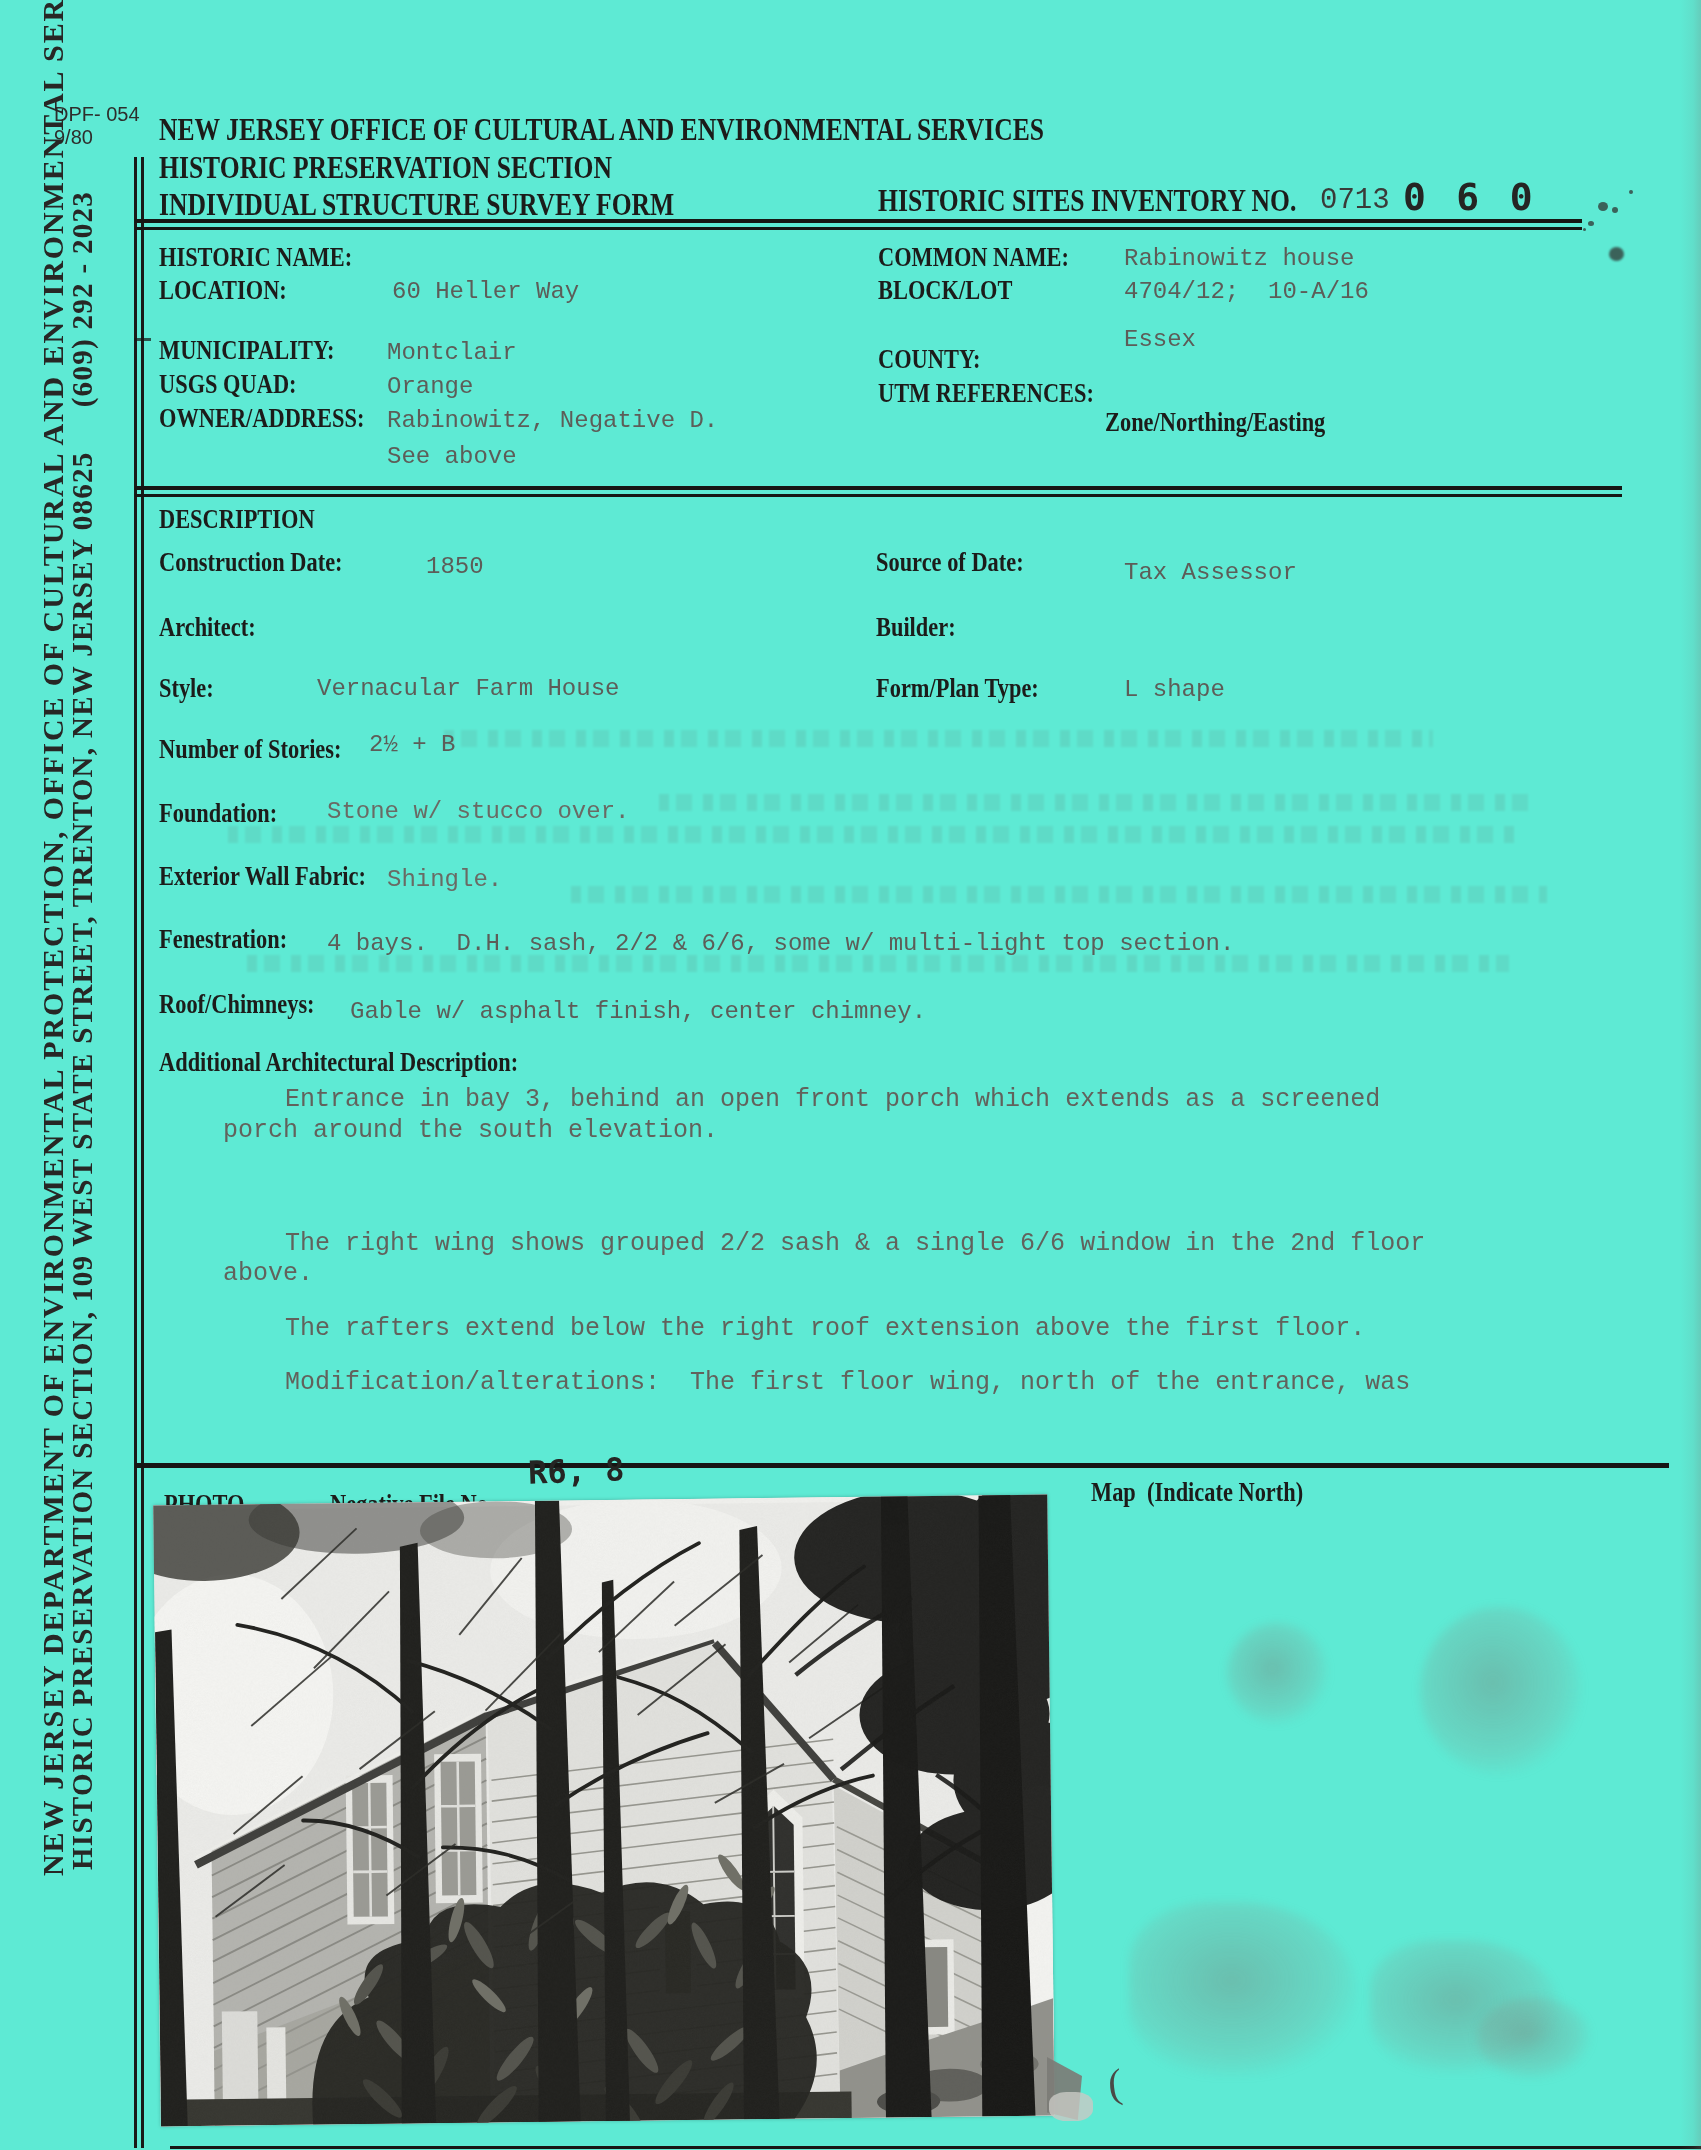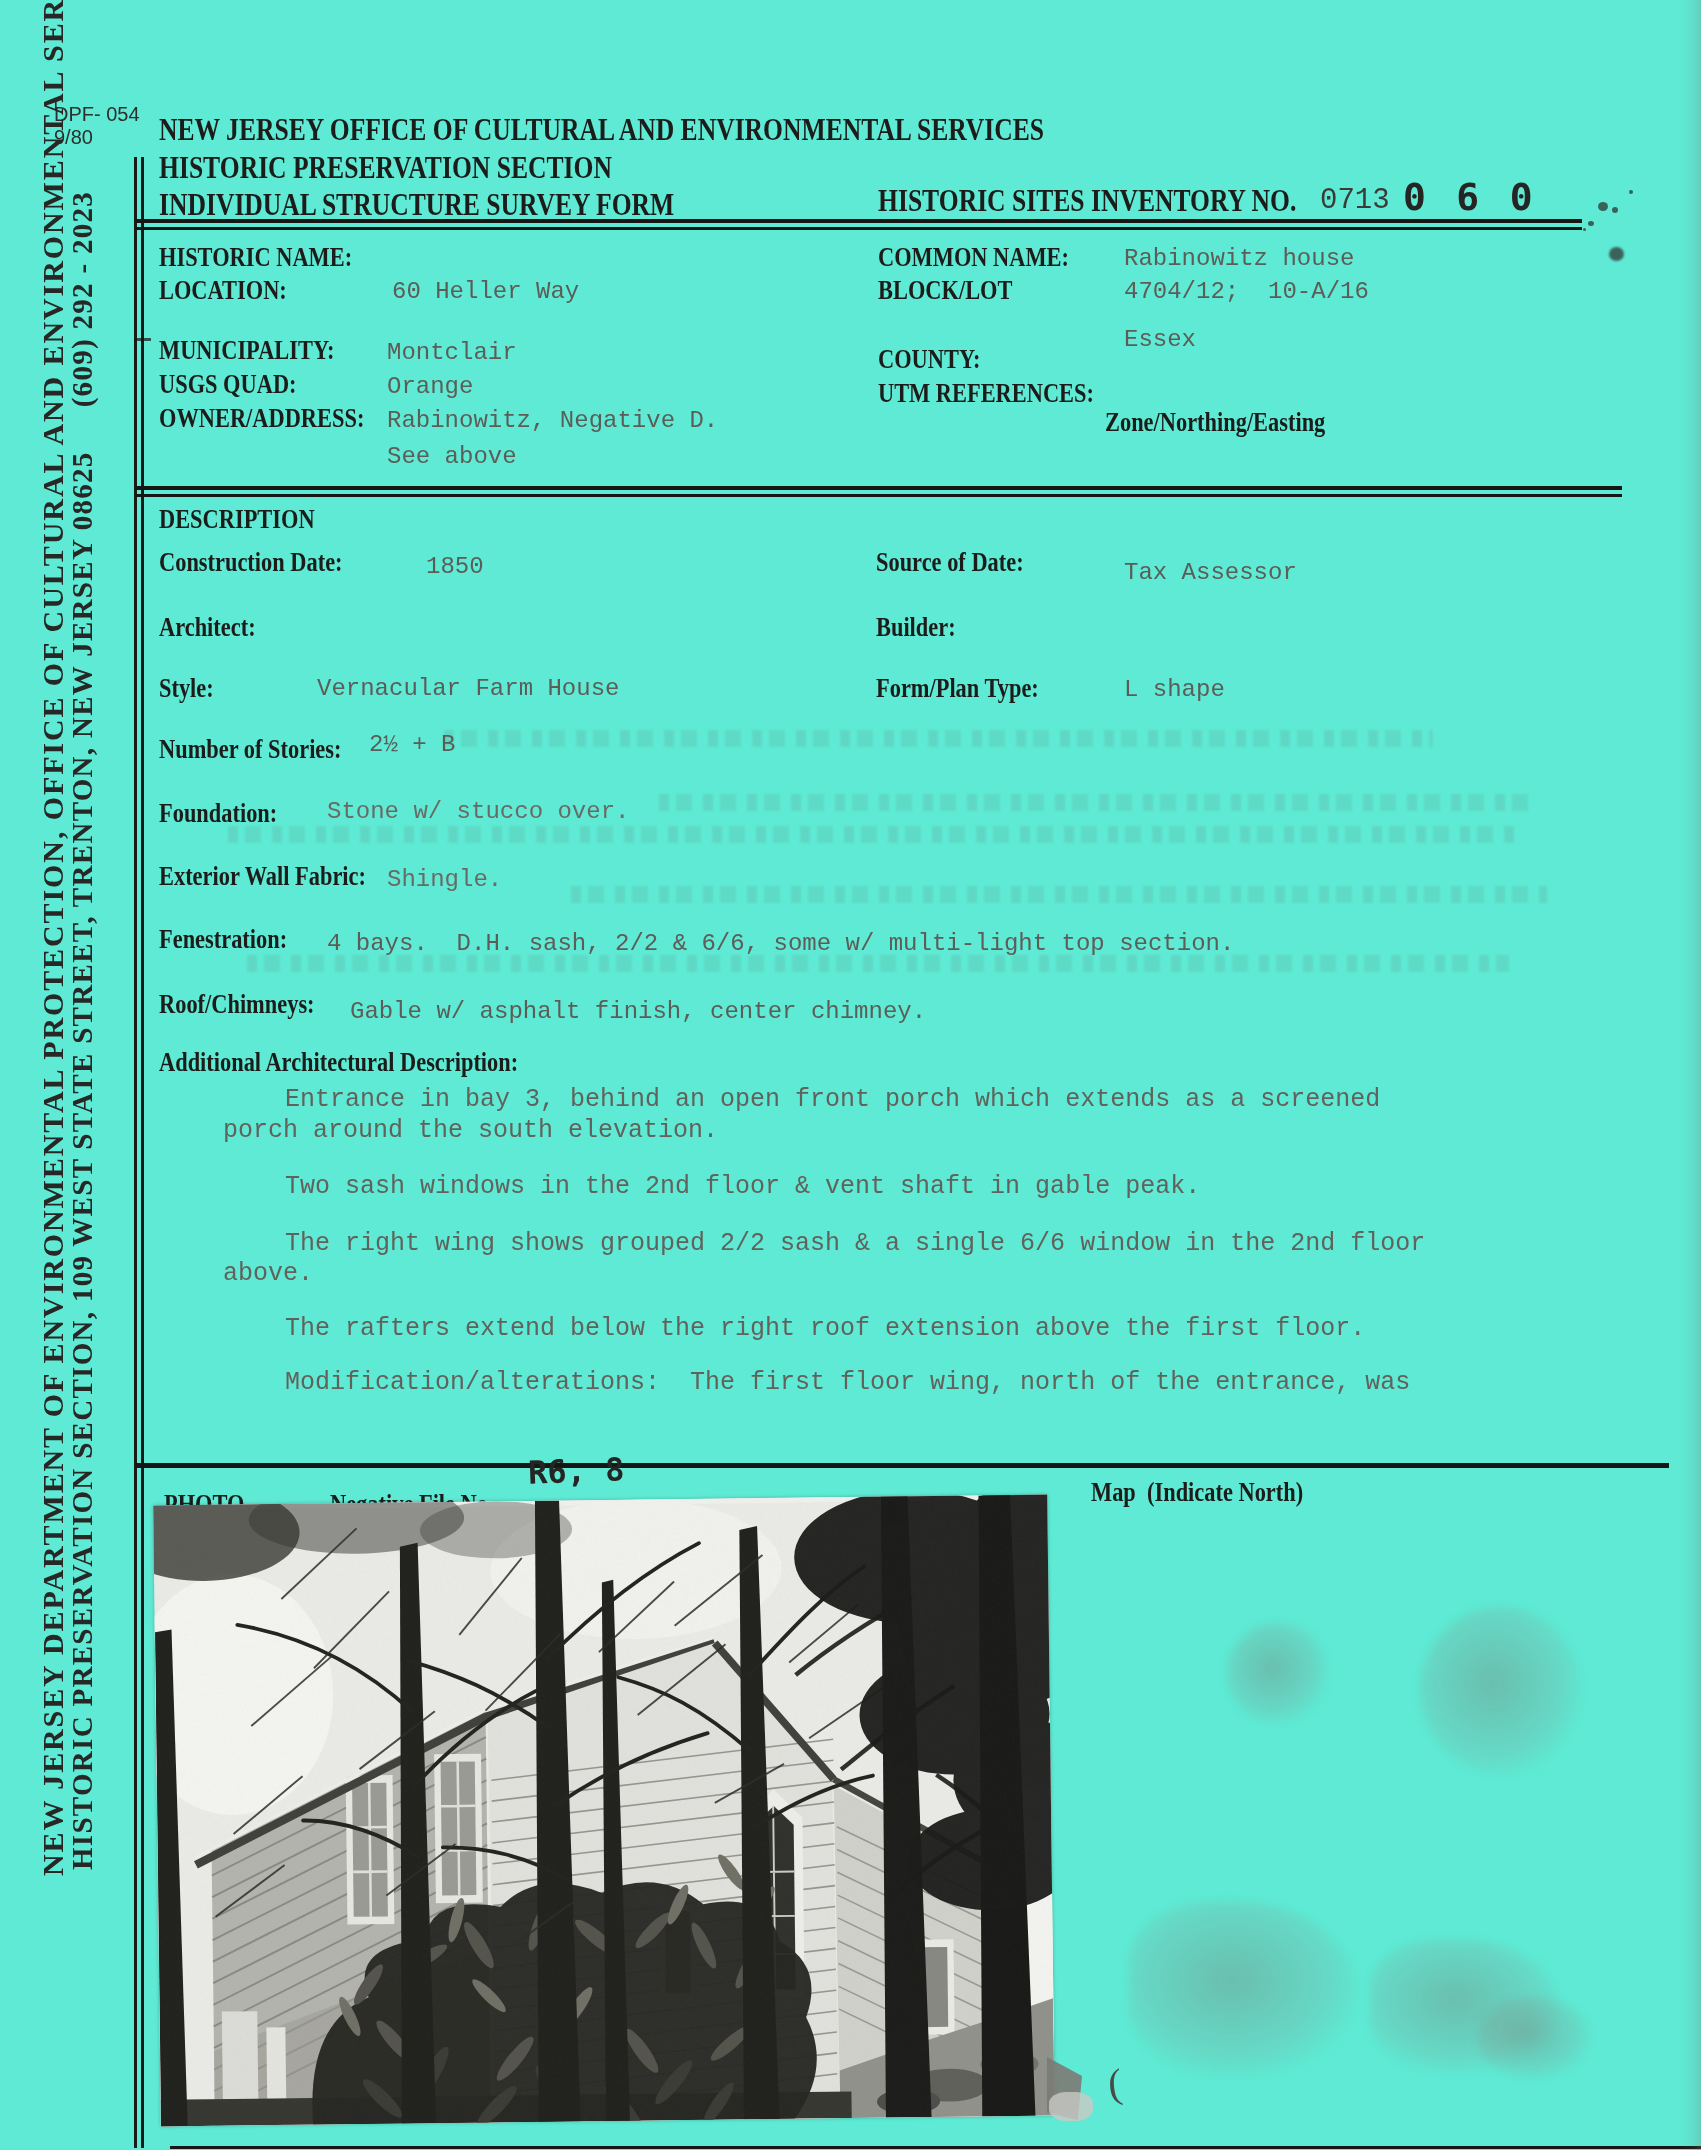--- a/index.html
+++ b/index.html
@@ -144,21 +144,20 @@
 
   <div class="abs ghost" style="left:444px; top:730px; width:989px;"></div>
   <div class="abs ghost" style="left:659px; top:794px; width:875px;"></div>
   <div class="abs ghost" style="left:228px; top:826px; width:1293px;"></div>
   <div class="abs ghost" style="left:571px; top:886px; width:976px;"></div>
   <div class="abs ghost" style="left:247px; top:955px; width:1262px;"></div>
 
   <div class="abs lbl" style="left:159px; top:1047px;">Additional Architectural Description:</div>
   <div class="abs para" style="left:285px; top:1085px;">Entrance in bay 3, behind an open front porch which extends as a screened</div>
   <div class="abs para" style="left:223px; top:1116px;">porch around the south elevation.</div>
-  <div class="abs para" style="left:285px; top:1172px;">Two sash windows in the 2nd floor &amp; vent shaft in gable peak.</div>
   <div class="abs para" style="left:285px; top:1229px;">The right wing shows grouped 2/2 sash &amp; a single 6/6 window in the 2nd floor</div>
   <div class="abs para" style="left:223px; top:1259px;">above.</div>
   <div class="abs para" style="left:285px; top:1314px;">The rafters extend below the right roof extension above the first floor.</div>
   <div class="abs para" style="left:285px; top:1368px;">Modification/alterations:  The first floor wing, north of the entrance, was</div>
 
   <div class="abs lbl" style="left:164px; top:1489px;">PHOTO</div>
   <div class="abs lbl" style="left:330px; top:1489px;">Negative File No.</div>
   <div class="abs hand" style="left:528px; top:1452px; font-size:32px; transform:rotate(-2deg);">R6, 8</div>
   <div class="abs lbl" style="left:1091px; top:1477px;">Map  (Indicate North)</div>
 

